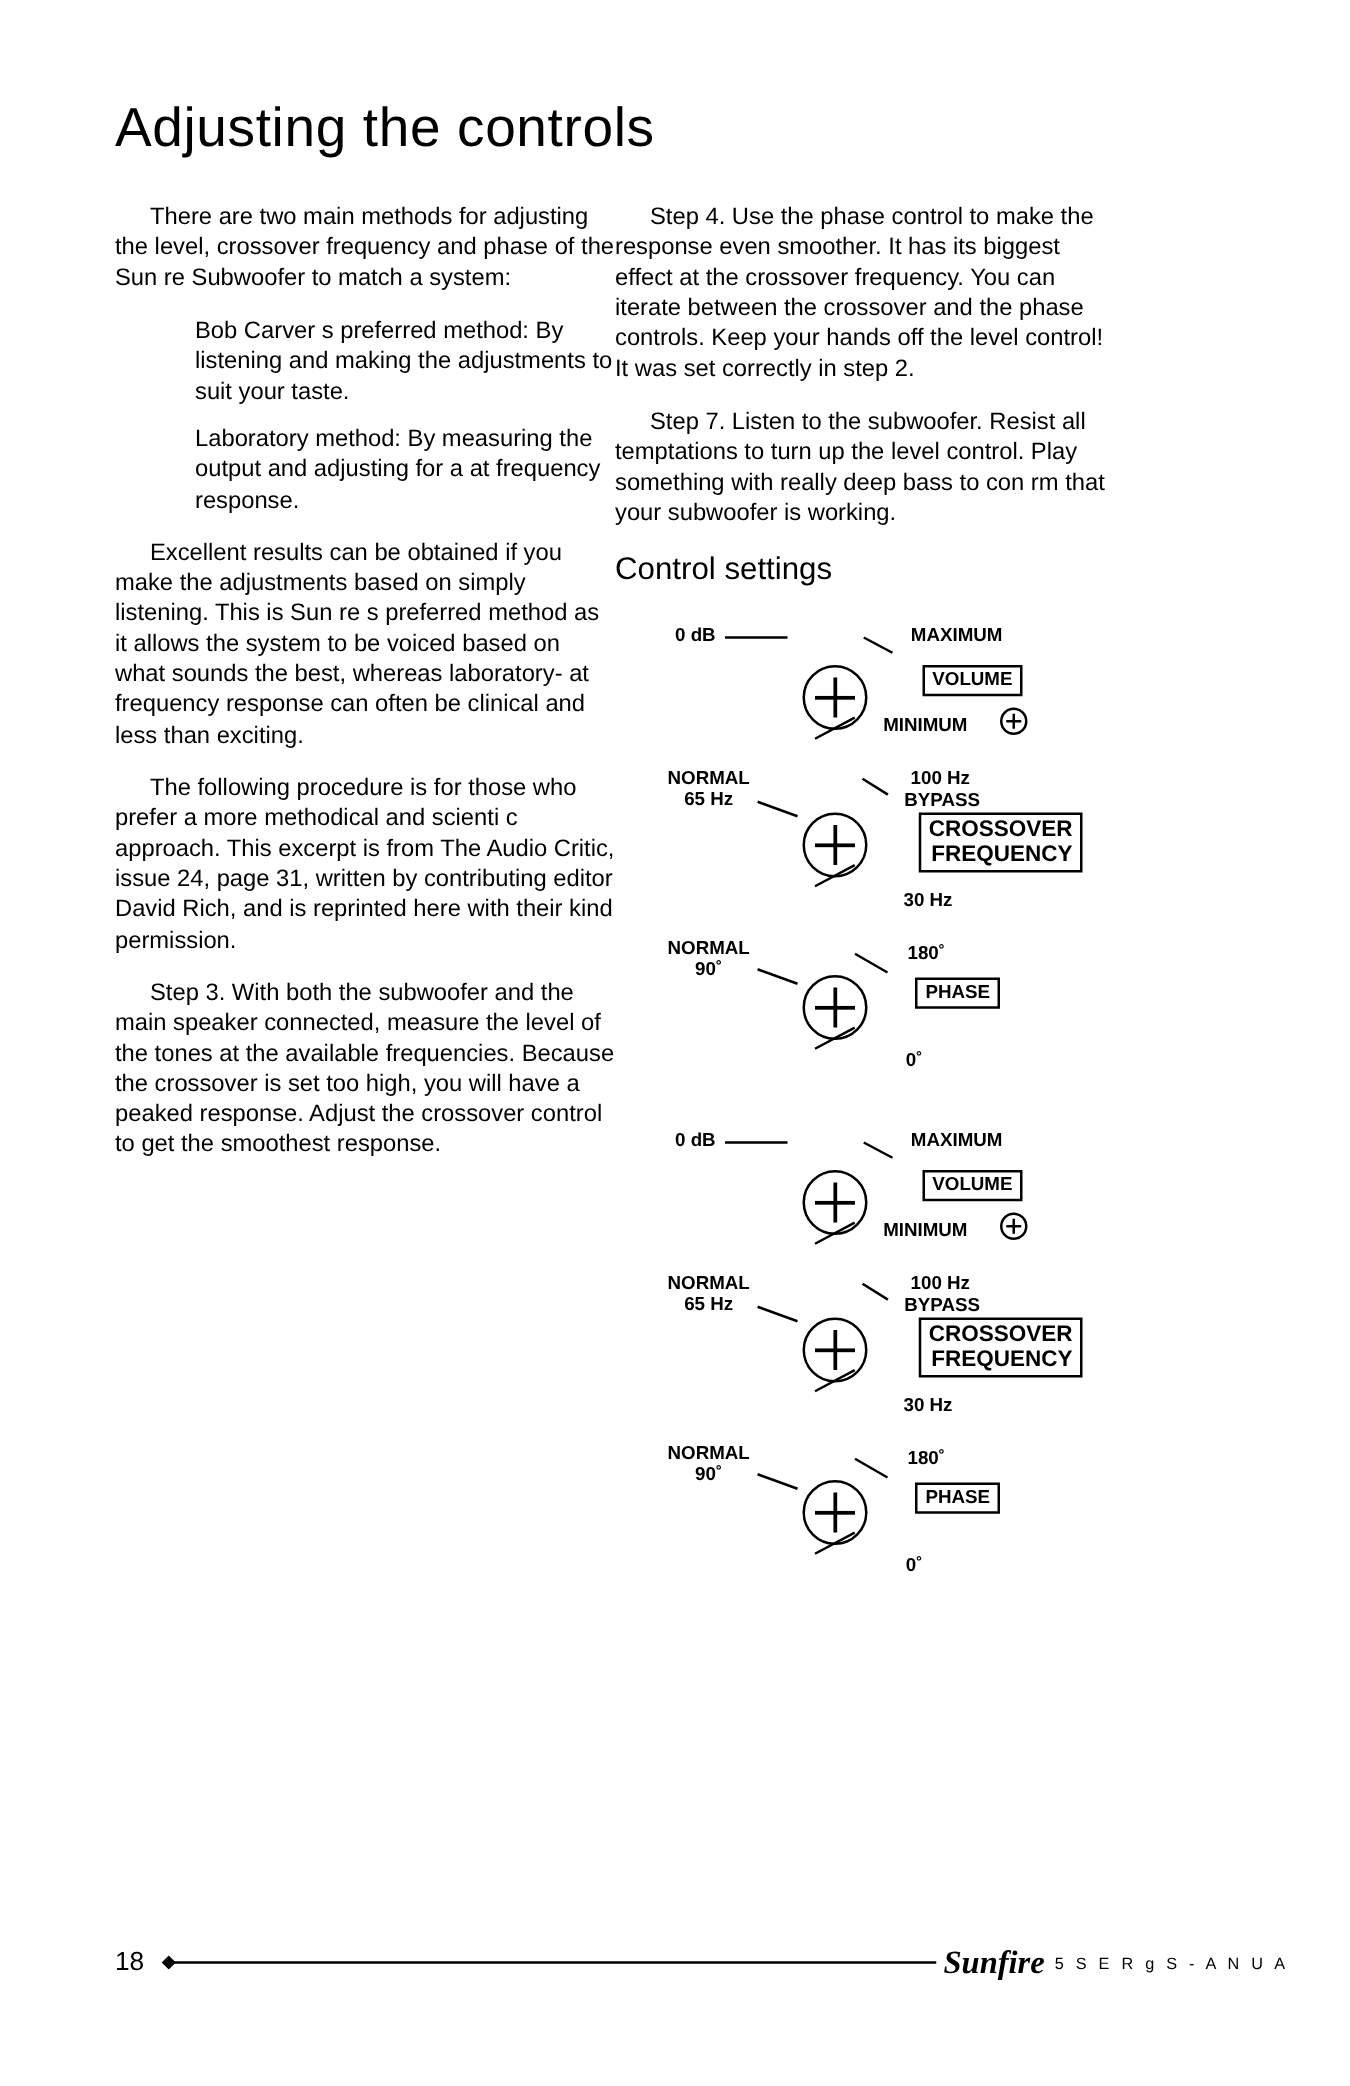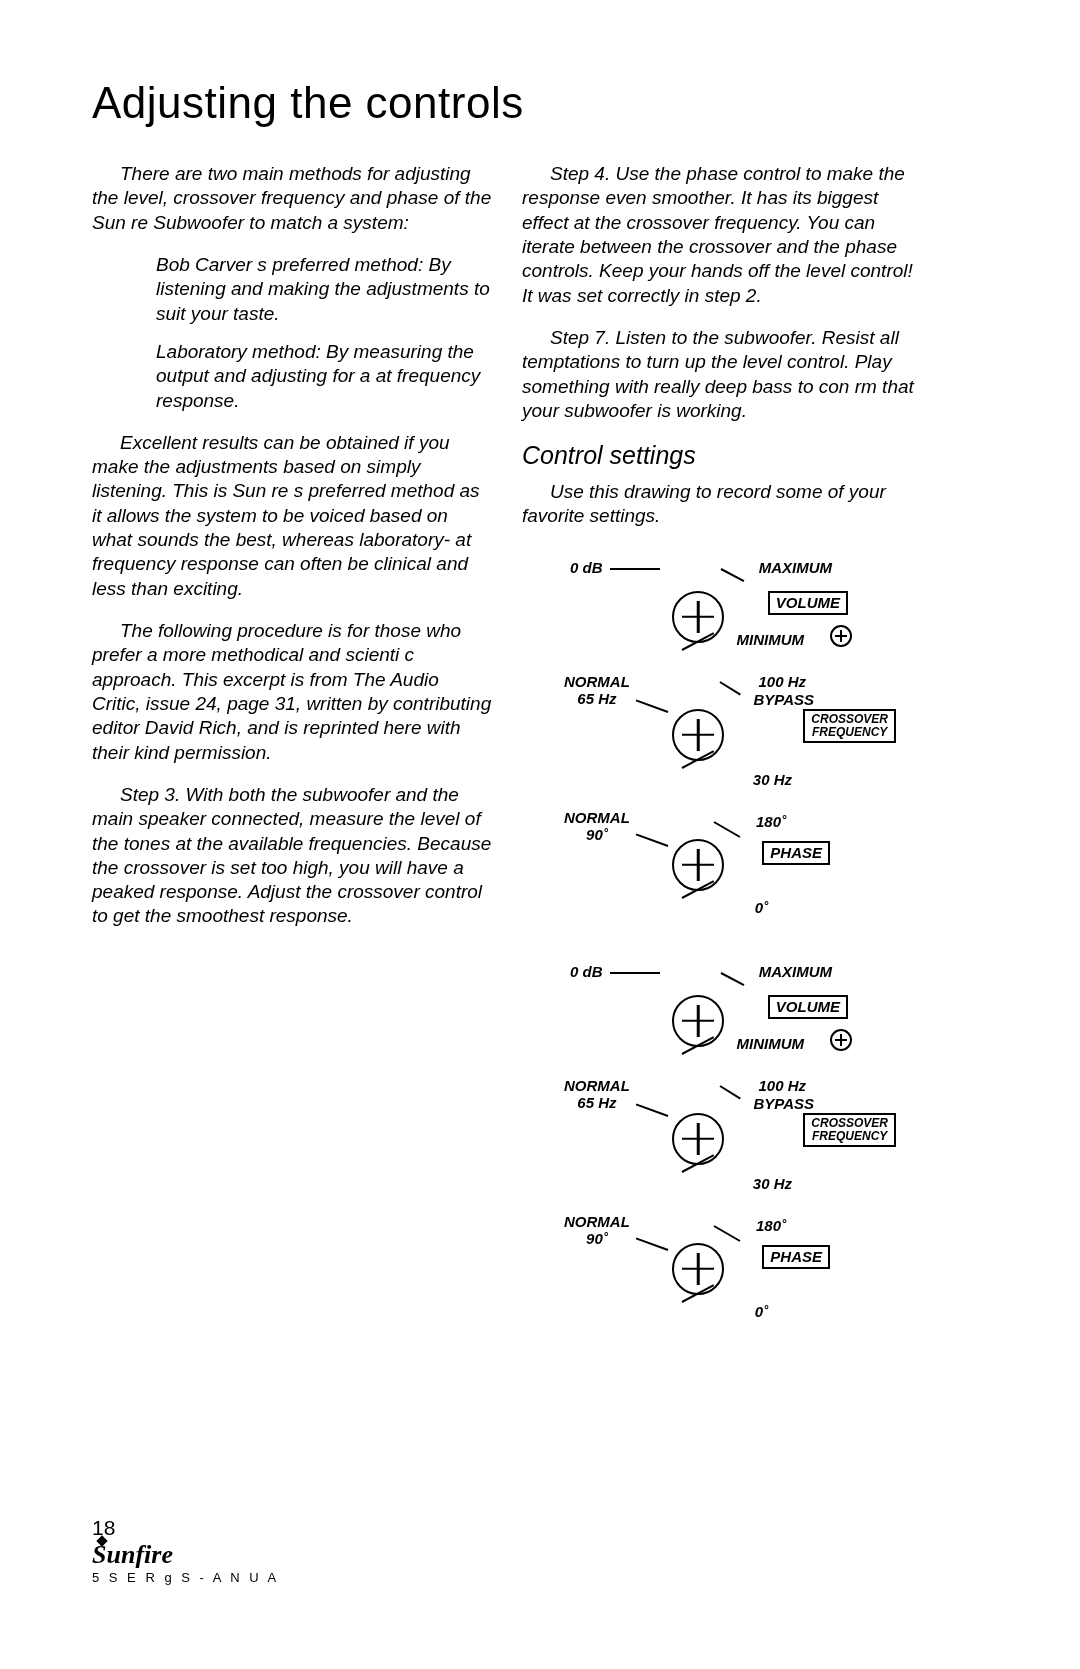--- a/index.html
+++ b/index.html
@@ -14,22 +14,20 @@
     padding: 78px 72px 60px 92px;
   }
   h1 {
     font-size: 44px;
     font-weight: 400;
     margin: 0 0 34px 0;
     letter-spacing: 0.5px;
   }
   .cols {
     display: flex;
-    gap: 30px;
-    font-style: italic;
   }
   .col { width: 400px; }
   p {
     font-size: 19px;
     line-height: 1.28;
     margin: 0 0 18px 0;
   }
   .indent { text-indent: 28px; }
   .method-list {
     margin: 0 0 18px 64px;
@@ -88,33 +86,32 @@
   .dial-screw::before { left:50%; top:3px; bottom:3px; width:2px; transform:translateX(-50%); }
   .dial-screw::after  { top:50%; left:3px; right:3px; height:2px; transform:translateY(-50%); }
   .lbl { position: absolute; white-space: nowrap; }
   .box {
     border: 2px solid #000;
     padding: 2px 6px;
     font-weight: bold;
     display: inline-block;
     line-height: 1.1;
   }
-  .box.twoline { text-align: center; font-size: 12px; }
+  .box.twoline { text-align: right; font-size: 18px; }
   
   .line { position:absolute; background:#000; height:2px; }
   
   .footer {
     position: absolute;
     left: 92px;
     right: 49px;
     bottom: 84px;
     display: flex;
-    align-items: flex-start;
+    align-items: center;
     font-size: 19px;
-    flex-direction: column;
   }
   .pagenum { font-size: 21px; margin-right: 10px; }
   .rule {
     flex: 1;
     height: 1.5px;
     background: #000;
     margin: 0 6px;
     position: relative;
   }
   .rule::before {
@@ -149,21 +146,20 @@
     <p class="indent">Excellent results can be obtained if you make the adjustments based on simply listening. This is Sun re s preferred meth­od as it allows the system to be voiced based on what sounds the best, whereas laboratory- at frequency response can often be clinical and less than exciting.</p>
     <p class="indent">The following procedure is for those who prefer a more methodical and scien­ti c approach. This excerpt is from  The Audio Critic,  issue 24, page 31, written by contributing editor David Rich, and is reprinted here with their kind permission.</p>
     <p class="indent">Step 3.  With both the subwoofer and the main speaker connected, measure the level of the tones at the available frequencies.  Because the crossover is set too high, you will have a peaked response. Adjust the crossover control to get the smoothest response.</p>
   </div>
 
   <div class="col">
     <p class="indent">Step 4.  Use the phase control to make the response even smoother. It has its biggest effect at the crossover frequency. You can iterate between the crossover and the phase controls. Keep your hands off the level control! It was set correctly in step 2.</p>
     <p class="indent">Step 7.  Listen to the subwoofer. Resist all temptations to turn up the level control. Play something with really deep bass to con rm that your subwoofer is working.</p>
 
     <h2>Control settings</h2>
-    <p class="indent">Use this drawing to record some of your favorite settings.</p>
 
     <div class="dials">
 
       <div class="dial-set">
 
         <div class="dial-row" style="height:120px">
           <span class="lbl" style="left:48px;top:6px">0 dB</span>
           <span class="lbl" style="right:90px;top:6px">MAXIMUM</span>
           <div class="line" style="left:88px;top:15px;width:50px"></div>
           <div class="line" style="right:175px;top:15px;width:26px;transform:rotate(28deg);transform-origin:left"></div>

